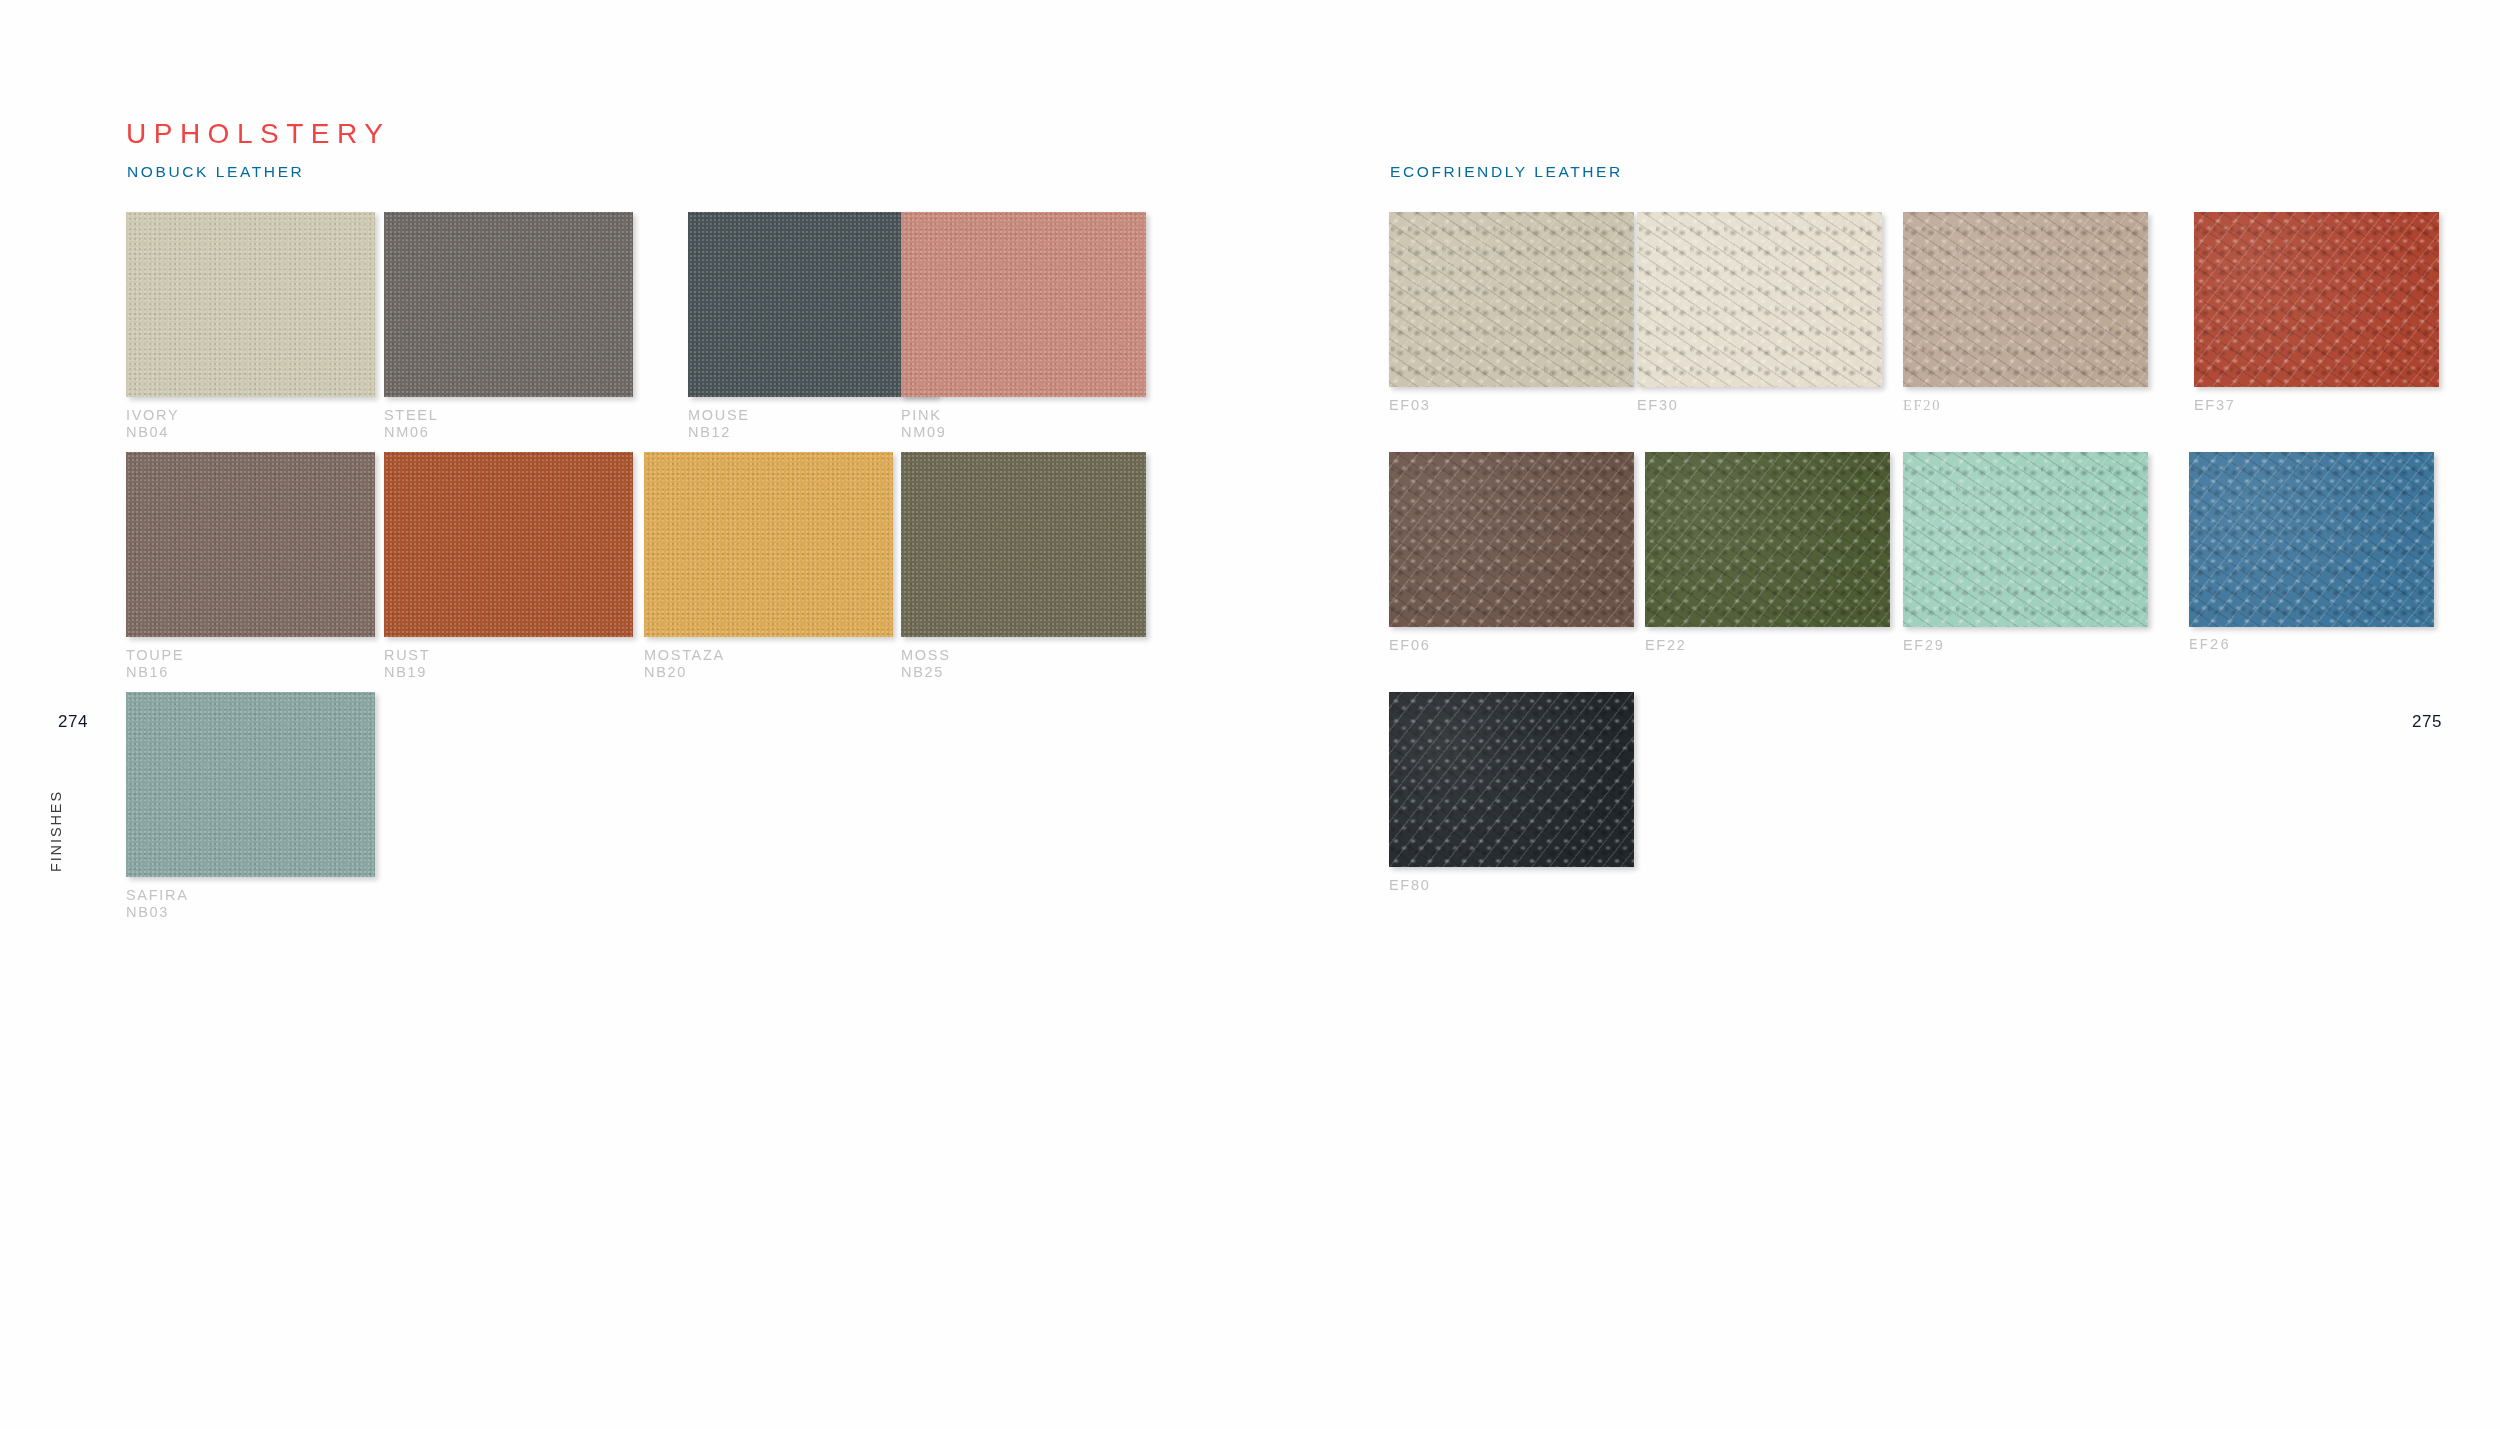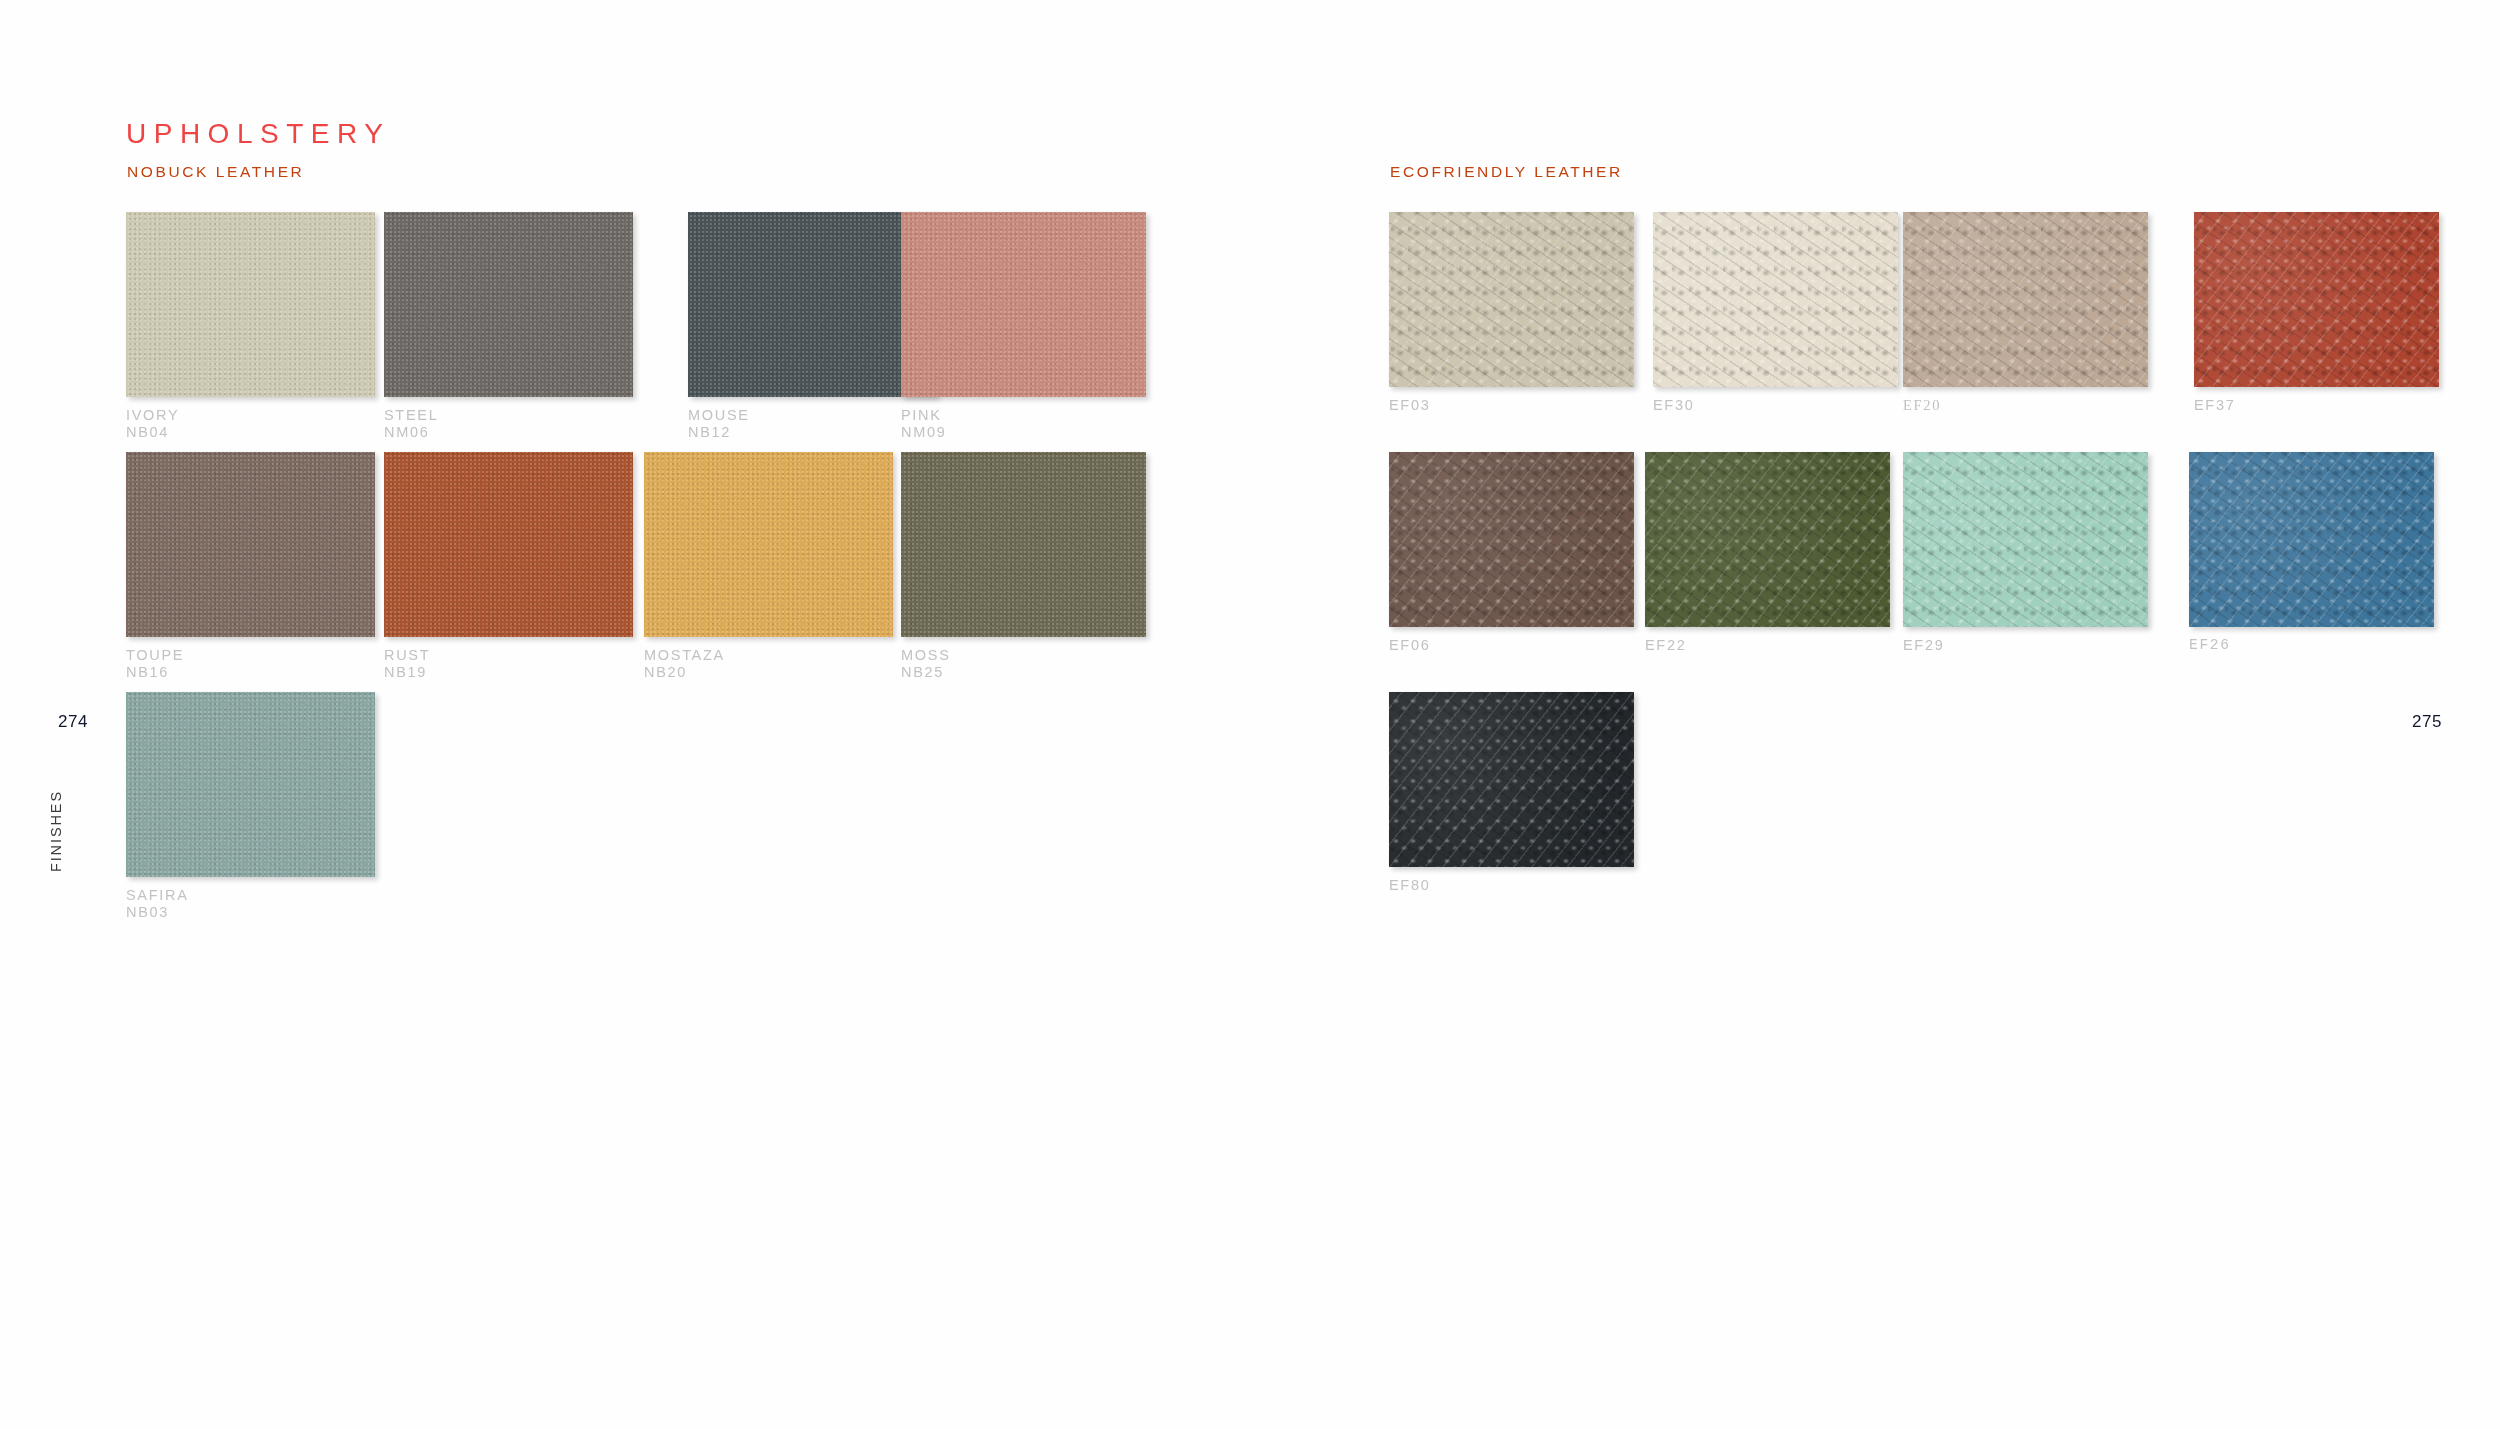--- a/index.html
+++ b/index.html
@@ -39,21 +39,21 @@
     font-size: 28px;
     letter-spacing: 7.5px;
     color: #ef4444;
     font-weight: 400;
     white-space: nowrap;
   }
   .section-sub {
     position: absolute;
     font-size: 15.5px;
     letter-spacing: 2.6px;
-    color: #c2410c;
+    color: #0369a1;
     font-weight: 400;
     white-space: nowrap;
   }
 
   #title-upholstery { left: 126px; top: 118px; }
   #sub-nobuck      { left: 127px; top: 163px; }
   #sub-eco         { left: 1390px; top: 163px; }
 
   
   .grid {
@@ -233,21 +233,21 @@
 
   <div class="section-sub" id="sub-eco">ECOFRIENDLY LEATHER</div>
 
   <div class="grid" id="grid-eco">
       <div class="swatch-cell" style="left: 0px; top: 0px;">
         <div class="swatch tex-eco" style="width: 245px; height: 175px; background-color: rgb(202, 195, 173);"></div>
         <div class="swatch-label">
           <span class="swatch-code">EF03</span>
         </div>
       </div>
-      <div class="swatch-cell" style="left: 264px; top: 0px;">
+      <div class="swatch-cell" style="left: 248px; top: 0px;">
         <div class="swatch tex-eco" style="width: 245px; height: 175px; background-color: rgb(229, 222, 206);"></div>
         <div class="swatch-label">
           <span class="swatch-code">EF30</span>
         </div>
       </div>
       <div class="swatch-cell" style="left: 514px; top: 0px; font-family: Liberation Serif, serif;">
         <div class="swatch tex-eco" style="width: 245px; height: 175px; background-color: rgb(189, 168, 150);"></div>
         <div class="swatch-label">
           <span class="swatch-code">EF20</span>
         </div>

